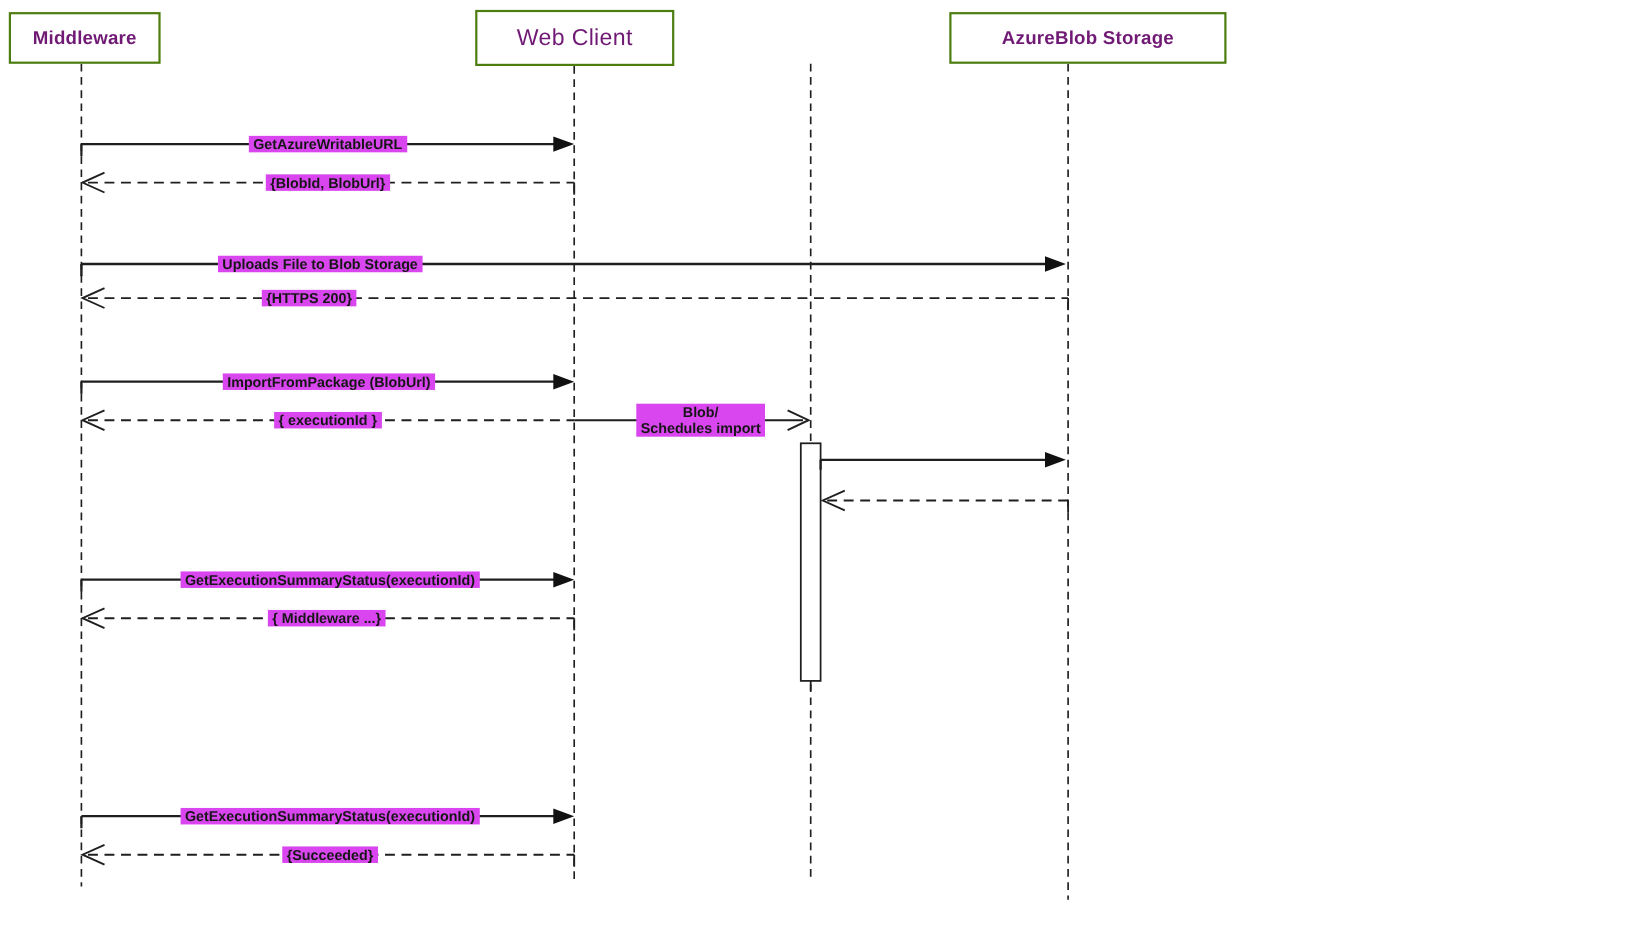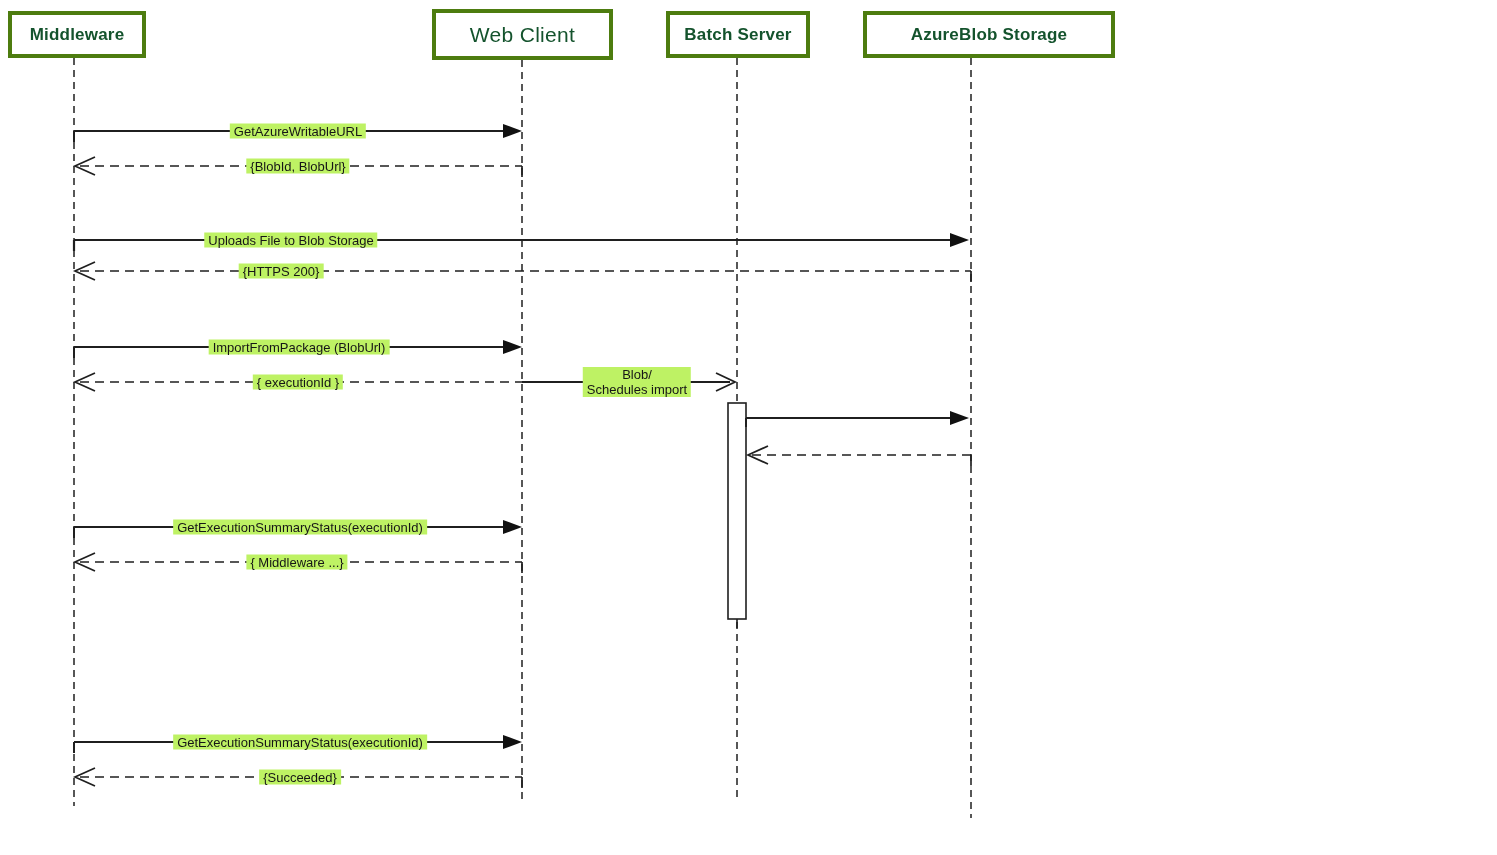--- a/index.html
+++ b/index.html
@@ -3,30 +3,30 @@
 <meta charset="utf-8">
 <style>
   html,body { margin:0; padding:0; background:#ffffff; }
   .stage {
     position:relative; width:1497px; height:855px; background:#ffffff;
     font-family:"Liberation Sans", sans-serif; overflow:hidden;
   }
   .stage svg { position:absolute; left:0; top:0; }
   .actor {
     position:absolute; box-sizing:border-box;
-    border:4px solid #4d7c0f; background:#ffffff;
+    border:2px solid #4d7c0f; background:#ffffff;
     display:flex; align-items:center; justify-content:center;
-    font-weight:bold; font-size:17px; color:#14532d; letter-spacing:0.2px;
+    font-weight:bold; font-size:17px; color:#701a75; letter-spacing:0.2px;
     white-space:nowrap;
   }
   .actor.plain { font-weight:normal; font-size:21px; letter-spacing:0.3px; }
   .msg-label {
     position:absolute; transform:translate(-50%,-50%);
-    background:#bef264; padding:0 4px;
-    font-size:13px; line-height:15px; color:#161616; white-space:nowrap;
+    background:#d946ef; padding:0 4px;
+    font-size:13px; line-height:15px; color:#161616; white-space:nowrap;font-weight:bold;
   }
   .msg-label.two-line { text-align:center; }
 </style>
 </head>
 <body>
 
 <div class="stage">
 
   <svg width="1497" height="855" viewBox="0 0 1497 855" fill="none" stroke="#1f1f1f">
 
@@ -124,23 +124,20 @@
       <path d="M95,768 L75,777 L95,786"></path>
     </g>
   </svg>
 
   <div class="actor" style="left:8px; top:11px; width:138px; height:47px;">
     <span>Middleware</span>
   </div>
   <div class="actor plain" style="left:432px; top:9px; width:181px; height:51px;">
     <span>Web Client</span>
   </div>
-  <div class="actor" style="left:666px; top:11px; width:144px; height:47px;">
-    <span>Batch Server</span>
-  </div>
   <div class="actor" style="left:863px; top:11px; width:252px; height:47px;">
     <span>AzureBlob Storage</span>
   </div>
 
   <div class="msg-label" style="left:298px; top:131px;">GetAzureWritableURL</div>
   <div class="msg-label" style="left:298px; top:166px;">{BlobId, BlobUrl}</div>
   <div class="msg-label" style="left:291px; top:240px;">Uploads File to Blob Storage</div>
   <div class="msg-label" style="left:281px; top:271px;">{HTTPS 200}</div>
   <div class="msg-label" style="left:299px; top:347px;text-align:center;">ImportFromPackage (BlobUrl)</div>
   <div class="msg-label" style="left:298px; top:382px;">{ executionId }</div>

